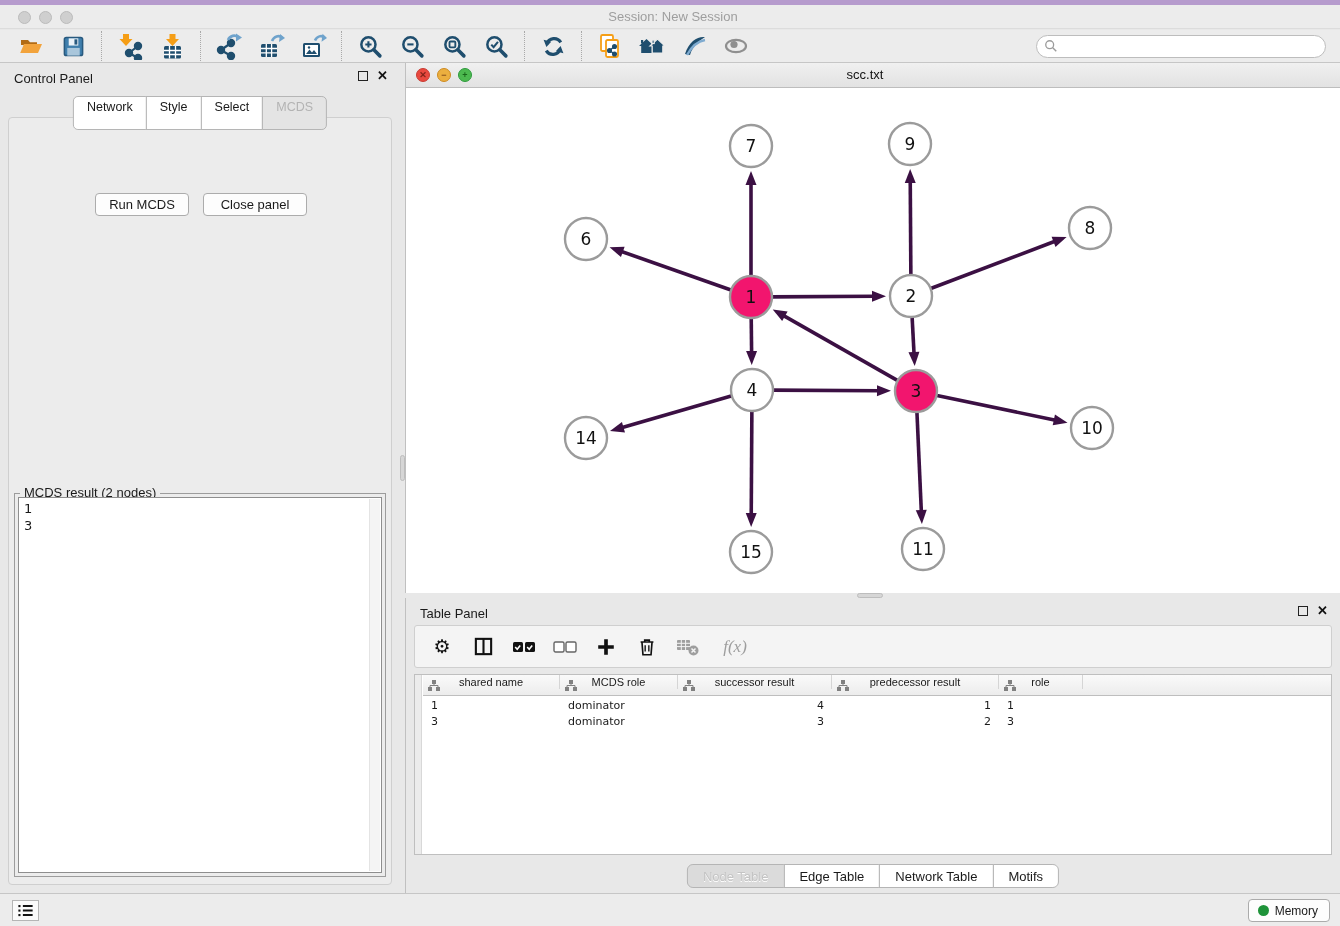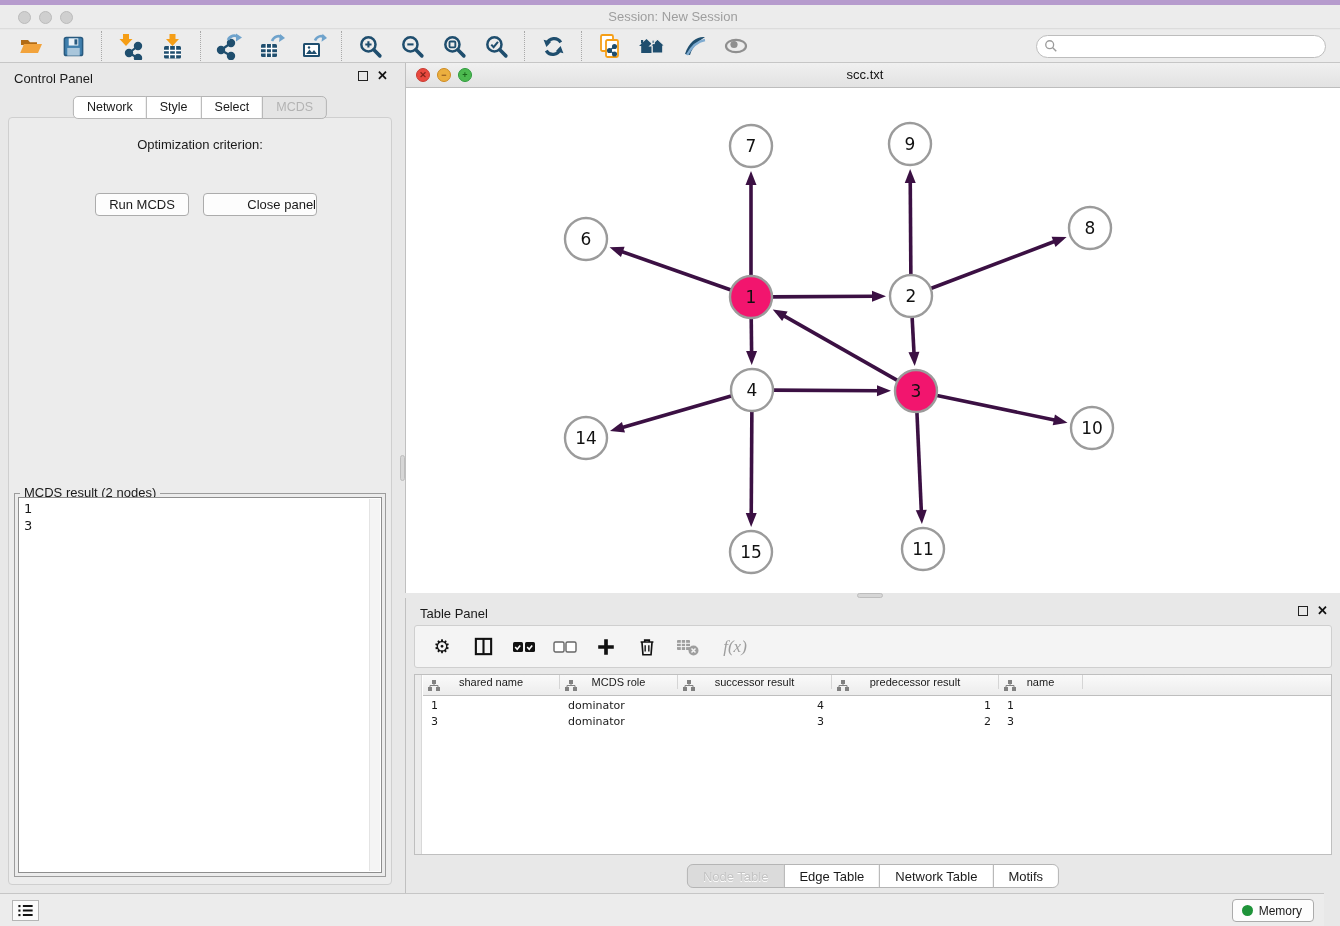--- a/index.html
+++ b/index.html
@@ -23,34 +23,34 @@
   .sep { width:1px; height:30px; border-left:1px dotted #A9A9A9; margin:0 7px; }
   .search-wrap { margin-left:auto; margin-right:4px; width:290px; height:23px; background:#fff; border:1px solid #BDBDBD; border-radius:12px; display:flex; align-items:center; padding:0 7px; gap:5px; }
   .search-wrap input { border:none; outline:none; flex:1; font-size:12px; background:transparent; }
   
   .control-panel { position:absolute; left:0; top:63px; width:400px; bottom:33px; background:#E8E8E8; }
   .panel-header { position:relative; height:30px; display:flex; align-items:center; padding:0 14px; font-size:13px; }
   .win-btns { position:absolute; right:12px; top:8px; display:flex; gap:9px; align-items:center; }
   .float-btn { width:10px; height:10px; border:1.6px solid #222; display:inline-block; }
   .close-btn { font-size:13px; font-weight:bold; line-height:10px; color:#111; }
   .cp-tabs { position:absolute; top:33px; left:50%; transform:translateX(-50%); display:flex; z-index:3; }
-  .tab { height:23px; line-height:20px; padding:0 13px; background:#fff; border:1px solid #B5B5B5; margin-left:-1px; font-size:12.5px; white-space:nowrap; }
+  .tab { height:34px; line-height:20px; padding:0 13px; background:#fff; border:1px solid #B5B5B5; margin-left:-1px; font-size:12.5px; white-space:nowrap; }
   .tab:first-child { border-radius:5px 0 0 5px; margin-left:0; }
   .tab:last-child { border-radius:0 5px 5px 0; }
   .cp-tabs .tab.active { background:#E4E4E4; color:#B3B3B3; }
   .cp-body { position:absolute; left:8px; right:8px; top:54px; bottom:8px; background:#ECECEC; border:1px solid #CFCFCF; border-radius:4px; }
   .opt-label { position:absolute; top:74px; left:0; right:0; text-align:center; font-size:13px; }
   .criterion-select { position:absolute; top:95px; left:45px; width:310px; height:23px; background:#fff; border:1px solid #A8A8A8; border-radius:5px; display:flex; align-items:center; padding:0 24px 0 12px; font-size:13px; }
   .stepper { position:absolute; right:8px; top:4px; display:flex; flex-direction:column; gap:2px; }
   .stepper i { display:block; width:0; height:0; border-left:4px solid transparent; border-right:4px solid transparent; }
   .stepper .up { border-bottom:5px solid #4A4A4A; }
   .stepper .dn { border-top:5px solid #4A4A4A; }
   .cp-btn { position:absolute; top:130px; height:23px; background:#FDFDFD; border:1px solid #ACACAC; border-radius:4px; font-size:13px; text-align:center; line-height:21px; }
   .run-btn { left:95px; width:94px; }
-  .closep-btn { left:203px; width:114px;text-align:right; }
+  .closep-btn { left:203px; width:104px; }
   .result-fieldset { position:absolute; left:14px; right:14px; top:430px; bottom:16px; border:1px solid #9C9C9C; padding:3px; }
   .result-legend { position:absolute; top:-9px; left:5px; background:#ECECEC; padding:0 4px; font-size:13px; }
   .result-area { position:relative; width:100%; height:100%; background:#fff; border:1px solid #8E8E8E; }
   .result-text { padding:2px 5px; font-size:13px; line-height:17px; white-space:pre; font-family:"DejaVu Sans",sans-serif; }
   .result-scroll { position:absolute; right:1px; top:1px; bottom:1px; width:11px; background:#F4F4F4; border-left:1px solid #E4E4E4; }
   
   .v-splitter { position:absolute; left:400px; width:5px; top:63px; bottom:33px; background:#E8E8E8; }
   .v-handle { position:absolute; left:0; top:392px; width:5px; height:26px; background:#D6D6D6; border:1px solid #BDBDBD; border-radius:3px; }
   .h-splitter { position:absolute; left:405px; right:0; top:593px; height:5px; background:#E8E8E8; }
   .h-handle { position:absolute; left:452px; top:0; width:26px; height:5px; background:#D6D6D6; border:1px solid #BDBDBD; border-radius:3px; }
@@ -78,21 +78,21 @@
   .th svg { position:absolute; left:5px; top:5px; }
   .tbody { position:absolute; left:8px; top:22px; right:0; bottom:0; }
   .tr { display:flex; height:16px; align-items:center; }
   .td { font-size:11px; padding:0 8px; white-space:nowrap; font-family:"DejaVu Sans",sans-serif; }
   .tp-tabs { position:absolute; bottom:5px; left:50%; transform:translateX(-50%); display:flex; }
   .tp-tabs .tab { height:24px; line-height:23px; padding:0 15px; font-size:13px; }
   .tp-tabs .tab:first-child { border-radius:6px 0 0 6px; }
   .tp-tabs .tab:last-child { border-radius:0 6px 6px 0; }
   .tp-tabs .tab.active { background:#DBDBDB; color:#C4C4C4; text-shadow:0 1px 0 #fff; }
   
-  .status-bar { position:absolute; left:0; right:16px; bottom:0; height:33px; background:#ECECEC; border-top:1px solid #C6C6C6; }
+  .status-bar { position:absolute; left:0; right:0; bottom:0; height:33px; background:#ECECEC; border-top:1px solid #C6C6C6; }
   .hist-btn { position:absolute; left:12px; top:6px; width:27px; height:21px; background:#FAFAFA; border:1px solid #B5B5B5; display:flex; align-items:center; justify-content:center; }
   .memory-btn { position:absolute; right:10px; top:5px; height:23px; background:#FDFDFD; border:1px solid #ABABAB; border-radius:4px; display:flex; align-items:center; gap:6px; padding:0 11px 0 9px; font-size:12px; }
   .mem-dot { width:11px; height:11px; border-radius:50%; background:#1E9339; }
 </style>
 </head>
 <body>
 
 <div class="top-strip"></div>
 <div class="titlebar">
   <div class="traffic">
@@ -260,21 +260,20 @@
       <span class="close-btn">✕</span>
     </span>
   </div>
   <div class="cp-tabs">
       <div class="tab">Network</div>
       <div class="tab">Style</div>
       <div class="tab">Select</div>
       <div class="tab active">MCDS</div>
     </div>
   <div class="cp-body"></div>
-  <div class="opt-label">Optimization criterion:</div>
   <div class="cp-btn run-btn">Run MCDS</div>
   <div class="cp-btn closep-btn">Close panel</div>
   <div class="result-fieldset">
     <span class="result-legend">MCDS result (2 nodes)</span>
     <div class="result-area">
       <div class="result-text">1
 3</div>
       <div class="result-scroll"></div>
     </div>
   </div>
@@ -457,21 +456,21 @@
         </div>
         <div class="th" style="width: 84px;">
           <svg width="12" height="11" viewBox="0 0 12 11">
             <g fill="#808080">
               <rect x="0" y="7" width="4" height="4"></rect>
               <rect x="4" y="0" width="4" height="4"></rect>
               <rect x="8" y="7" width="4" height="4"></rect>
             </g>
             <path d="M6 4 V5.5 M2 7 V5.5 H10 V7" stroke="#808080" fill="none"></path>
           </svg>
-          <span>name</span>
+          <span>role</span>
         </div>
       </div>
     <div class="tbody">
         <div class="tr">
           <div class="td" style="width: 137px; text-align: left;">1</div>
           <div class="td" style="width: 118px; text-align: left;">dominator</div>
           <div class="td" style="width: 154px; text-align: right;">4</div>
           <div class="td" style="width: 167px; text-align: right;">1</div>
           <div class="td" style="width: 84px; text-align: left;">1</div>
         </div>

